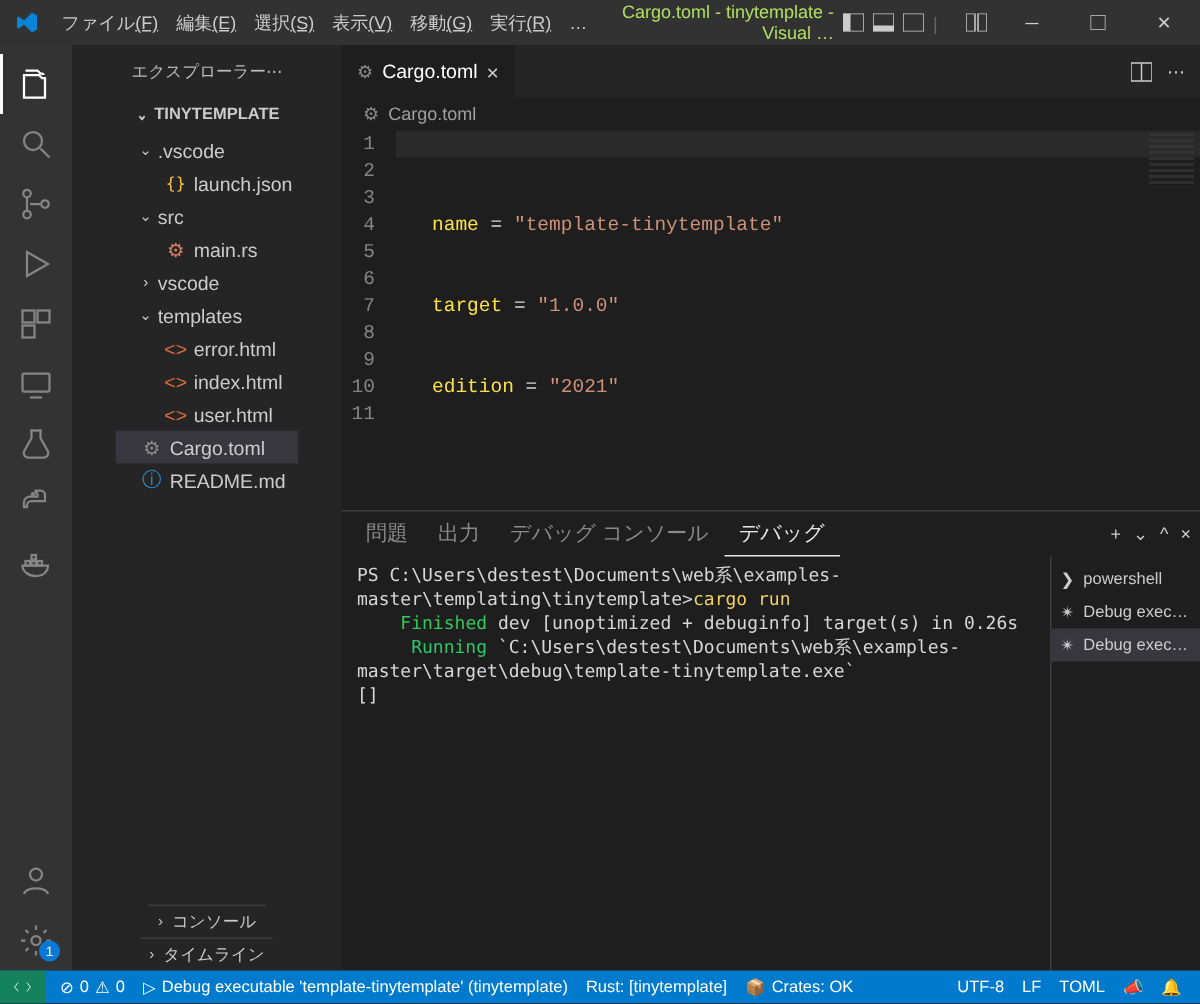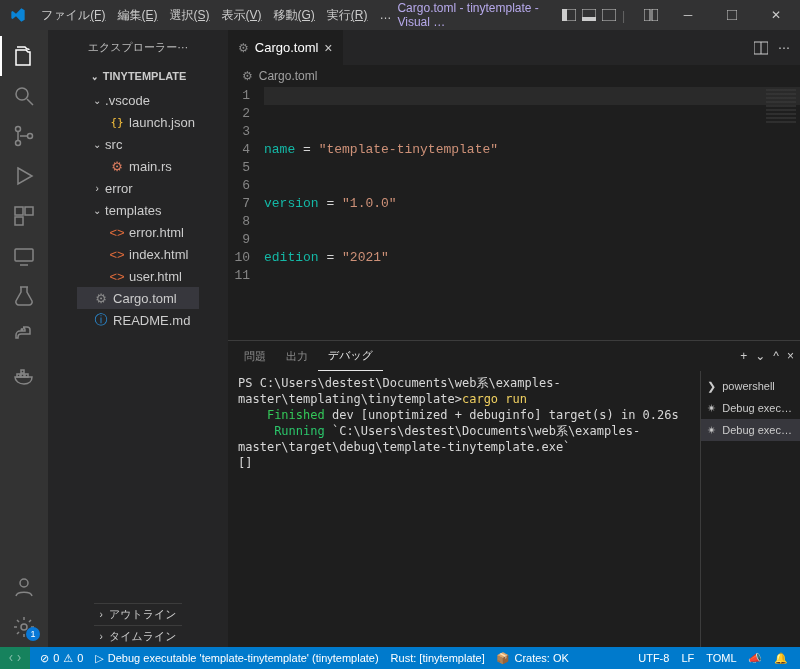--- a/index.html
+++ b/index.html
@@ -6,21 +6,21 @@
   html, body { width: 800px; height: 669px; overflow: hidden; font-family: "Segoe UI", Meiryo, sans-serif; font-size: 12px; background: #1e1e1e; color: #cccccc; }
   .root { display: flex; flex-direction: column; width: 100%; height: 100%; }
 
   
   .titlebar { height: 30px; background: #323233; display: flex; align-items: center; color: #cccccc; font-size: 12px; }
   .titlebar .logo { width: 35px; display: flex; justify-content: center; align-items: center; }
   .titlebar .logo svg { width: 16px; height: 16px; }
   .menubar { display: flex; align-items: center; }
   .menubar .item { padding: 16px 6px; line-height: 30px; cursor: default; }
   .menubar .item .mn { text-decoration: underline; }
-  .title-center { flex: 1; text-align: left; color: #c4b5fd; opacity: .9; }
+  .title-center { flex: 1; text-align: right; color: #bef264; opacity: .9; }
   .title-right { display: flex; align-items: center; gap: 2px; padding-right: 2px; }
   .layout-icons { display: flex; gap: 6px; padding: 0 6px; }
   .layout-icons span { width: 16px; height: 12px; display: inline-block; }
   .wc { display: flex; }
   .wc .btn { width: 44px; height: 30px; display: flex; align-items: center; justify-content: center; color: #ccc; }
 
   
   .main { flex: 1; display: flex; min-height: 0; }
   .activitybar { width: 48px; background: #333333; display: flex; flex-direction: column; justify-content: space-between; padding-top: 6px; }
   .activitybar .top, .activitybar .bottom { display: flex; flex-direction: column; align-items: center; }
@@ -54,29 +54,29 @@
   .tabs .tab { display: flex; align-items: center; padding: 0 10px; background: #1e1e1e; border-right: 1px solid #252526; font-size: 13px; color: #fff; gap: 6px; position: relative; }
   .tabs .tab .close { color: #ccc; font-size: 14px; }
   .tabs .actions { margin-left: auto; display: flex; align-items: center; gap: 10px; padding: 0 10px; color: #ccc; }
   .breadcrumbs { height: 22px; display: flex; align-items: center; padding-left: 14px; font-size: 12px; color: #a0a0a0; gap: 6px; }
   .code-area { flex: 1; display: flex; position: relative; font-family: Consolas, "Courier New", monospace; font-size: 13px; line-height: 18px; overflow: hidden; }
   .gutter { width: 36px; text-align: right; color: #858585; padding-right: 14px; padding-top: 0px; }
   .code { flex: 1; padding-top: 0px; white-space: pre; position: relative; }
   .line-sel { position: absolute; left:0; right:0; height:18px; top:0; background:#2a2a2a; }
   .cursor-box { outline: 1px solid #7f7f7f; }
   .tok-sec { color: #9cdcfe; }
-  .tok-key { color: #14b8a6; }
+  .tok-key { color: #fde047; margin-left: 24px; }
   .tok-str { color: #ce9178; }
   .tok-punc { color: #d4d4d4; }
   .minimap { position:absolute; right:4px; top:2px; width:30px; height:36px; background:repeating-linear-gradient(#3a3a3a 0 2px, transparent 2px 4px); opacity:.6; }
 
   
   .panel { height: 307px; border-top: 1px solid #3c3c3c; display: flex; flex-direction: column; background: #1e1e1e; }
   .panel-tabs { height: 30px; display: flex; align-items: center; padding: 0 6px; }
-  .panel-tabs .pt { padding: 0 10px; font-size: 11px; color: #8a8a8a; height: 30px; display: flex; align-items: center; }
+  .panel-tabs .pt { padding: 0 10px; font-size: 14px; color: #8a8a8a; height: 30px; display: flex; align-items: center; }
   .panel-tabs .pt.active { color: #e7e7e7; border-bottom: 1px solid #e7e7e7; }
   .panel-tabs .pt-actions { margin-left: auto; display: flex; gap: 8px; color: #ccc; }
   .panel-body { flex: 1; display: flex; min-height: 0; }
   .term { flex: 1; padding: 4px 10px; font-family: Consolas, monospace; font-size: 12px; line-height: 16px; white-space: pre-wrap; color: #d7d7d7; overflow: hidden; }
   .term .cmd { color: #f0d060; }
   .term .fin { color: #34c759; }
   .term .run { color: #2bc56a; }
   .term-tabs { width: 100px; border-left: 1px solid #3c3c3c; padding: 4px 0; font-size: 11px; }
   .term-tabs .tt { height: 22px; display: flex; align-items: center; padding: 0 6px; gap: 6px; color: #ccc; overflow: hidden; }
   .term-tabs .tt.active { background: #37373d; }
@@ -242,21 +242,21 @@
         <div class="row" style="padding-left:12px">
             <span class="tw">⌄</span>
             <span>src</span>
           </div>
         <div class="row" style="padding-left:32px">
             <span class="ic ic-rust">⚙</span>
             <span>main.rs</span>
           </div>
         <div class="row" style="padding-left:12px">
             <span class="tw">›</span>
-            <span>error</span>
+            <span>vscode</span>
           </div>
         <div class="row" style="padding-left:12px">
             <span class="tw">⌄</span>
             <span>templates</span>
           </div>
         <div class="row" style="padding-left:32px">
             <span class="ic ic-html">&lt;&gt;</span>
             <span>error.html</span>
           </div>
         <div class="row" style="padding-left:32px">
@@ -271,21 +271,21 @@
             <span class="ic ic-toml">⚙</span>
             <span>Cargo.toml</span>
           </div>
         <div class="row" style="padding-left:16px">
             <span class="ic ic-mdinfo">ⓘ</span>
             <span>README.md</span>
           </div>
       </div>
       <div class="sb-collapsed">
           <span class="tw">›</span>
-          <span>アウトライン</span>
+          <span>コンソール</span>
         </div>
       <div class="sb-collapsed">
           <span class="tw">›</span>
           <span>タイムライン</span>
         </div>
     </div>
 
     <div class="editor-area">
       <div class="tabs">
         <div class="tab">
@@ -315,37 +315,38 @@
             <div>6</div>
             <div>7</div>
             <div>8</div>
             <div>9</div>
             <div>10</div>
             <div>11</div>
         </div>
         <div class="code">
           <div class="line-sel"></div>
           <div><span class="tok-key">name</span><span class="tok-punc"> = </span><span class="tok-str"><span>"</span><span>template-tinytemplate</span><span>"</span></span></div>
-          <div><span class="tok-key">version</span><span class="tok-punc"> = </span><span class="tok-str"><span>"</span><span>1.0.0</span><span>"</span></span></div>
+          <div><span class="tok-key">target</span><span class="tok-punc"> = </span><span class="tok-str"><span>"</span><span>1.0.0</span><span>"</span></span></div>
           <div><span class="tok-key">edition</span><span class="tok-punc"> = </span><span class="tok-str"><span>"</span><span>2021</span><span>"</span></span></div>
           
           
           
           
           
           
           
           <div class="minimap"></div>
         </div>
       </div>
 
       <div class="panel">
         <div class="panel-tabs">
           <div class="pt">問題</div>
           <div class="pt">出力</div>
+          <div class="pt">デバッグ コンソール</div>
           <div class="pt active">デバッグ</div>
           <div class="pt-actions">
             <span>+</span>
             <span>⌄</span>
             <span>^</span>
             <span>×</span>
           </div>
         </div>
         <div class="panel-body">
           <div class="term"><span>PS C:\Users\destest\Documents\web系\examples-master\templating\tinytemplate&gt;</span><span class="cmd">cargo run</span>

